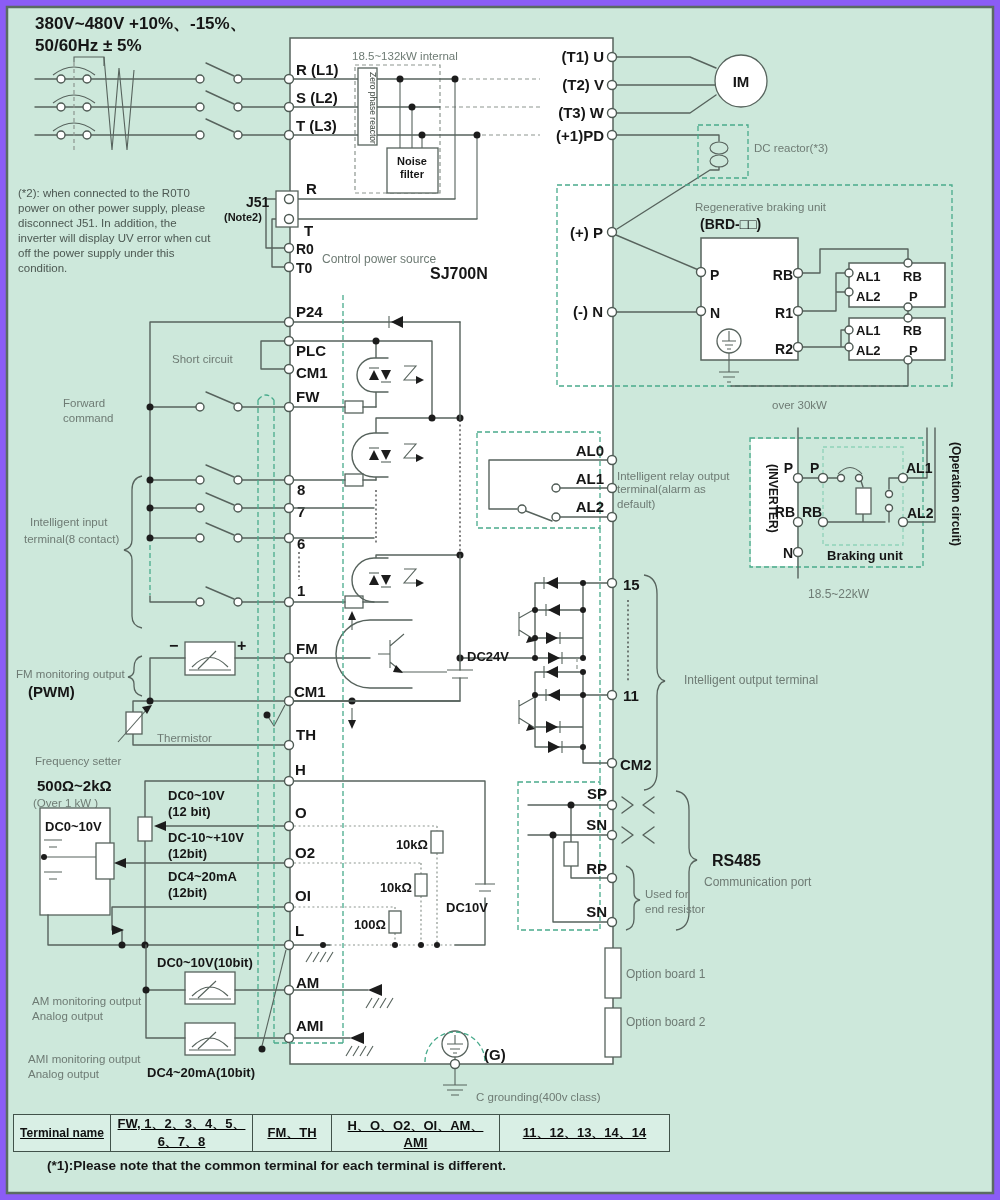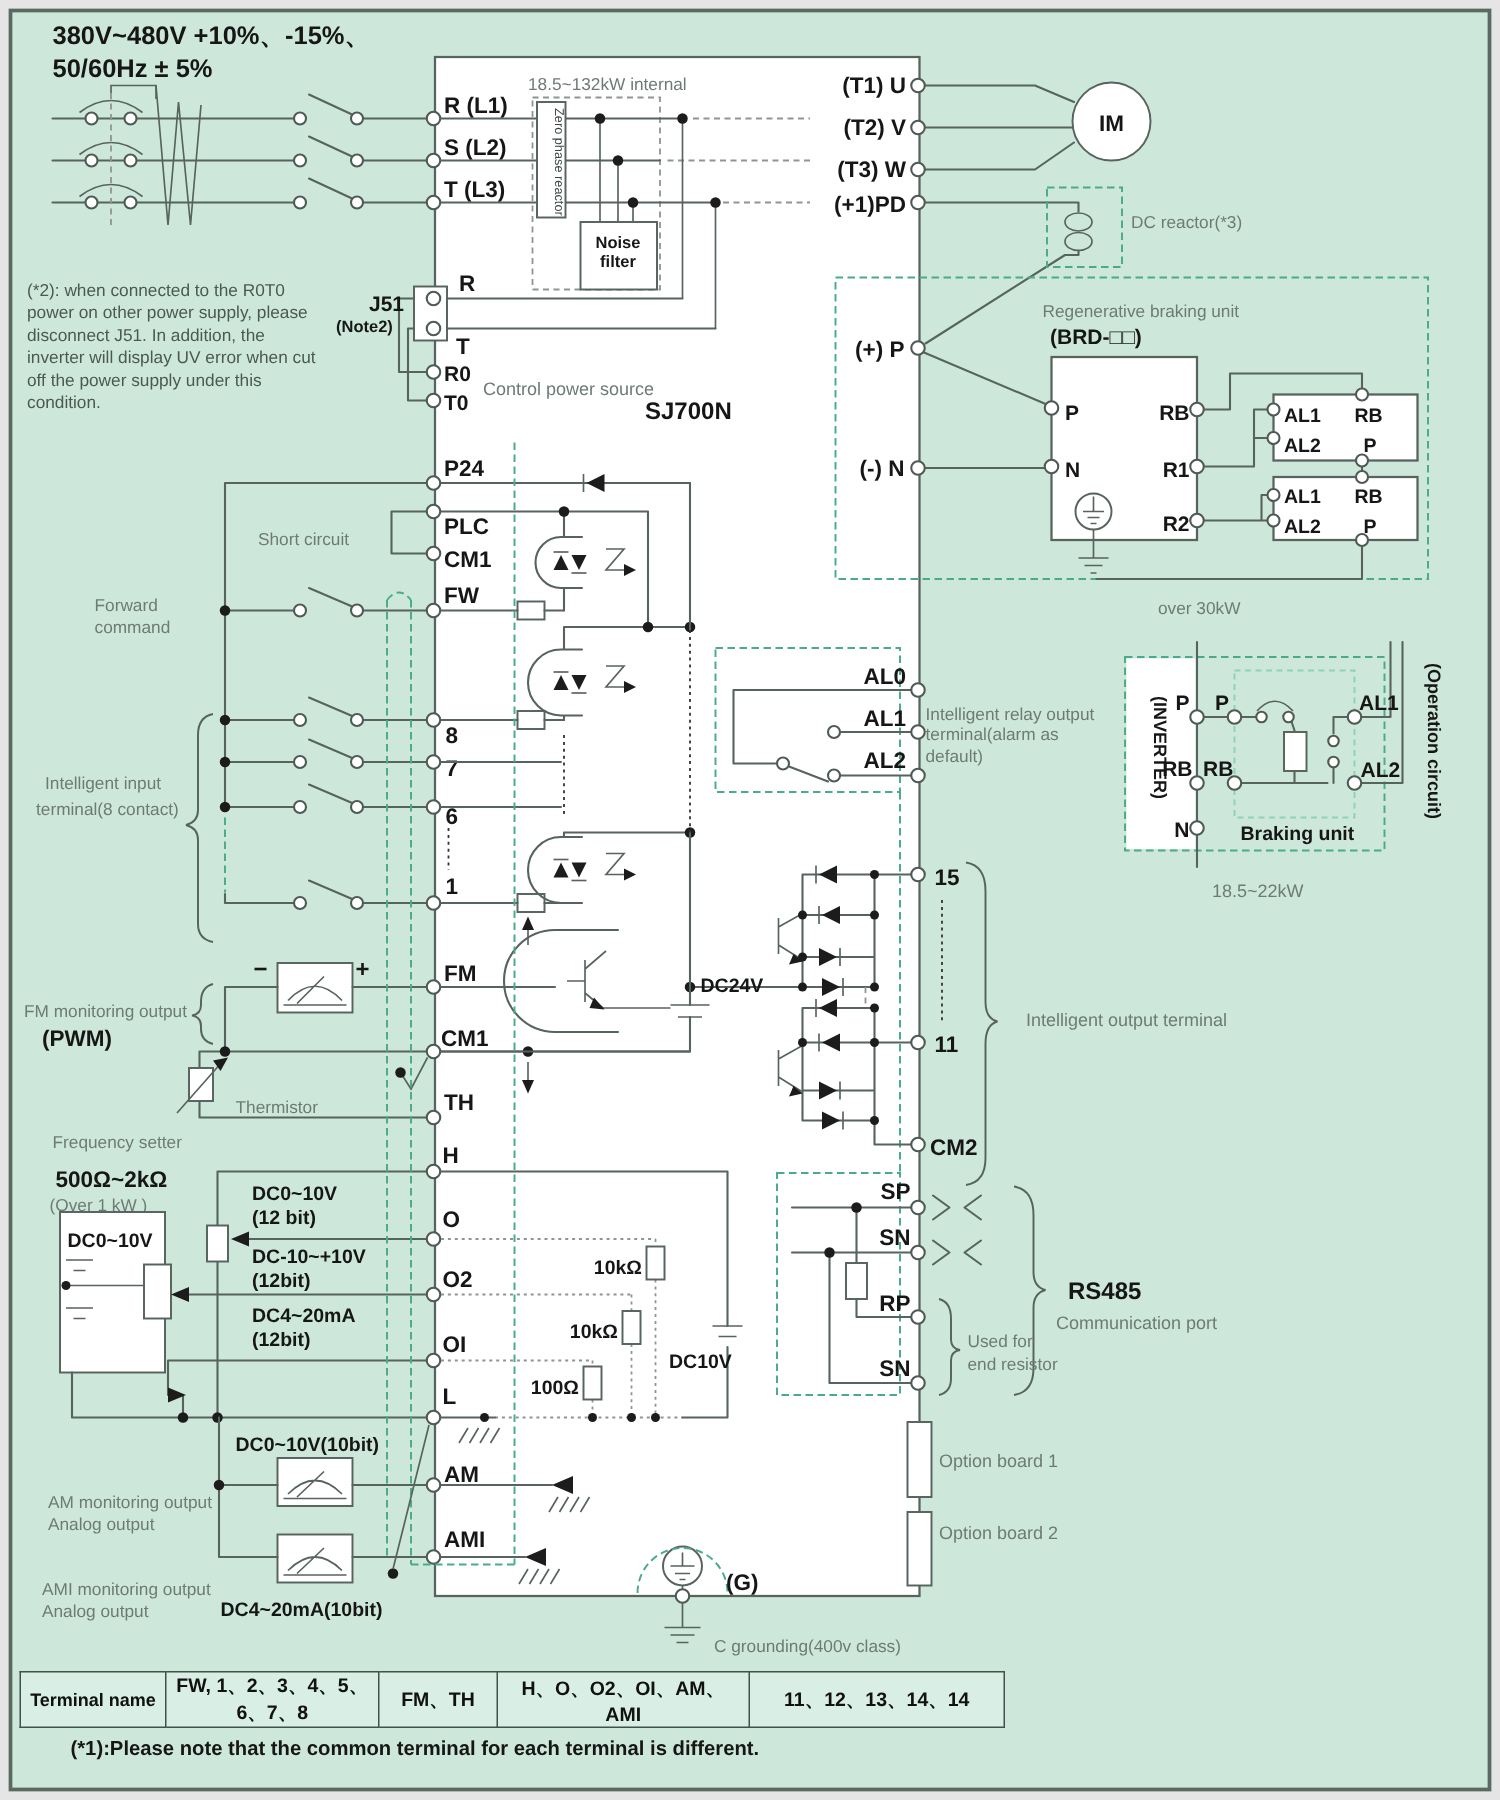--- a/index.html
+++ b/index.html
@@ -1,16 +1,16 @@
 <!DOCTYPE html>
 <html><head>
 <meta charset="utf-8">
 <style>
   html,body{margin:0;padding:0;background:#fff;}
-  #page{position:relative;width:1000px;height:1200px;background:#e5e5e5;
+  #page{position:relative;width:1000px;height:1200px;background:#8b5cf6;
         font-family:"Liberation Sans",sans-serif;overflow:hidden;}
   svg{position:absolute;left:0;top:0;}
   svg text{font-family:"Liberation Sans",sans-serif;fill:#161616;}
   .b17{font-size:17px;font-weight:bold;}
   .b16{font-size:16px;font-weight:bold;}
   .b15{font-size:15px;font-weight:bold;}
   .b14{font-size:14px;font-weight:bold;}
   .t15{font-size:15px;font-weight:bold;}
   .t14{font-size:14px;font-weight:bold;}
   .t13b{font-size:13px;font-weight:bold;}
@@ -30,21 +30,21 @@
   .dashG{stroke:#8d968f;stroke-width:1.2;fill:none;stroke-dasharray:4 3;}
   .dotL{stroke:#8d968f;stroke-width:1.2;fill:none;stroke-dasharray:2 2.6;}
   .dotB{stroke:#333;stroke-width:1.2;fill:none;stroke-dasharray:2 2.6;}
   .term{fill:#fff;stroke:#4e5a54;stroke-width:1.4;}
   .dot{fill:#1c1c1c;}
   .wbox{fill:#fff;stroke:#57635d;stroke-width:1.5;}
   .comp{fill:#fff;stroke:#57635d;stroke-width:1.3;}
   .blk{fill:#1c1c1c;stroke:none;}
   .brace{stroke:#57635d;stroke-width:1.3;fill:none;}
   
-  #termtable{position:absolute;left:13px;top:1114px;border-collapse:collapse;}
+  #termtable{position:absolute;left:13px;top:1114px;border-collapse:collapse;text-decoration:underline;}
   #termtable td{border:1px solid #41524a;height:18px;text-align:center;
     font-size:13px;font-weight:bold;color:#111;padding:0 4px;background:#fff;}
   #termtable tr.hdr td{background:#d9efe5;}
   #termtable td.c0{font-size:12px;font-weight:bold;width:88px;}
   #termtable td.c1{width:133px;} #termtable td.c2{width:70px;margin-left:32px;}
   #termtable td.c3{width:159px;} #termtable td.c4{width:161px;}
   #notes{position:absolute;left:15px;top:1157px;font-size:13.5px;font-weight:bold;
     color:#161616;line-height:17px;padding-left:32px;}
 </style>
 </head>

